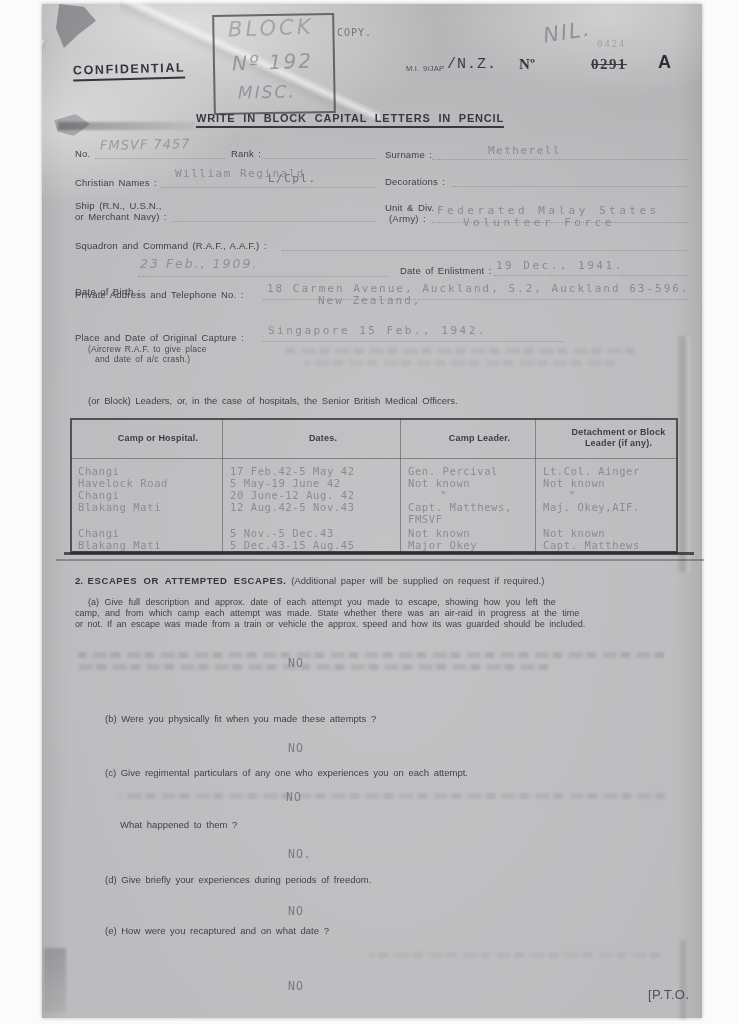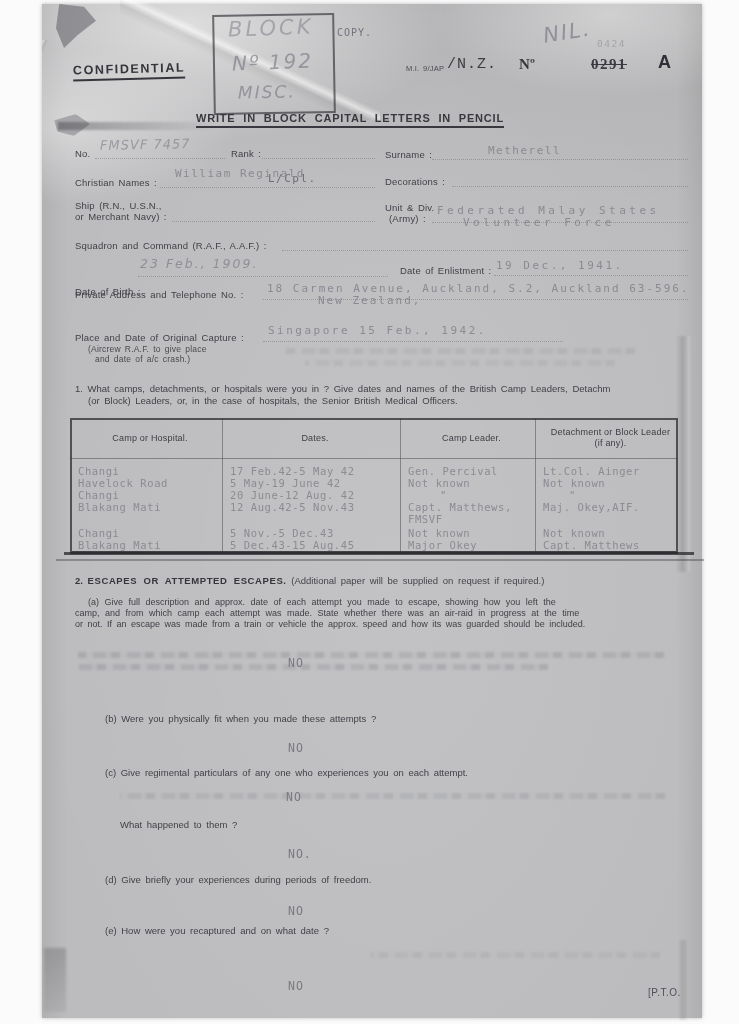--- a/index.html
+++ b/index.html
@@ -21,21 +21,21 @@
   .rule{position:absolute;height:0;border-bottom:1px dotted rgba(105,105,112,.45);}
   .ghost{position:absolute;height:6px;opacity:.5;filter:blur(1.1px);transform:scaleX(-1);
     background:repeating-linear-gradient(90deg, rgba(72,76,90,.34) 0 9px, rgba(72,76,90,.07) 9px 14px, rgba(72,76,90,.26) 14px 27px, rgba(72,76,90,.03) 27px 34px);}
   .clip{overflow:hidden;}
   .mark{position:absolute;}
   
   #camps{position:absolute;left:70px;top:418px;width:608px;height:136px;}
   #camps .frame{position:absolute;left:0;top:0;width:608px;height:136px;border:2px solid rgba(55,55,58,.8);border-bottom:3px solid rgba(45,45,48,.85);box-sizing:border-box;pointer-events:none;}
   #camps .vline{position:absolute;top:0;bottom:0;width:0;border-left:1.5px solid rgba(80,80,84,.55);}
   #camps .hline{position:absolute;left:0;right:0;top:40px;height:0;border-top:1.5px solid rgba(80,80,84,.55);}
-  #camps .hrow{position:absolute;top:0;left:4px;width:608px;height:40px;display:grid;grid-template-columns:152px 178px 135px 143px;align-items:center;}
+  #camps .hrow{position:absolute;top:0;left:12px;width:608px;height:40px;display:grid;grid-template-columns:152px 178px 135px 143px;align-items:center;font-weight:bold;}
   #camps .hcell{font-size:9px;color:#3d3d44;text-align:center;letter-spacing:.2px;line-height:11px;padding:0 8px;}
   .trow{position:absolute;left:0;width:608px;display:grid;grid-template-columns:152px 178px 135px 143px;}
   .tcell{font-family:"DejaVu Sans Mono",monospace;font-size:10.5px;color:#8b8b93;letter-spacing:.6px;line-height:11.5px;padding-left:8px;white-space:nowrap;overflow:hidden;}
   .tcell.wrap{white-space:normal;}
   #bline1{position:absolute;left:64px;top:552px;width:630px;height:3px;background:rgba(40,40,44,.75);}
   #bline2{position:absolute;left:56px;top:559px;width:648px;height:2px;background:rgba(60,60,64,.4);}
   .q{position:absolute;font-size:9.5px;color:#414148;word-spacing:2px;white-space:nowrap;}
 </style>
 </head>
 <body>
@@ -119,21 +119,20 @@
 
   <div class="lbl" style="left:75px;top:332px;">Place and Date of Original Capture :</div>
   <div class="lbl small" style="left:88px;top:344px;">(Aircrew R.A.F. to give place</div>
   <div class="lbl small" style="left:95px;top:354px;">and date of a/c crash.)</div>
   <div class="typed" style="left:268px;top:324px;letter-spacing:2.5px;">Singapore 15 Feb., 1942.</div>
   <div class="rule" style="left:263px;top:341px;width:300px;"></div>
 
   <div class="ghost" style="left:285px;top:348px;width:350px;opacity:.3;"></div>
   <div class="ghost" style="left:305px;top:360px;width:310px;opacity:.25;"></div>
 
-  <div class="q clip" style="left:75px;top:383px;width:612px;font-size:9.5px;">1. What camps, detachments, or hospitals were you in ?   Give dates and names of the British Camp Leaders, Detachm</div>
   <div class="q" style="left:88px;top:395px;font-size:9.5px;text-align:center;">(or Block) Leaders, or, in the case of hospitals, the Senior British Medical Officers.</div>
 
   <div id="camps">
     <div class="hrow">
       <div class="hcell">Camp or Hospital.</div>
       <div class="hcell">Dates.</div>
       <div class="hcell">Camp Leader.</div>
       <div class="hcell">Detachment or Block Leader (if any).</div>
     </div>
     <div class="hline"></div>
@@ -205,14 +204,14 @@
   <div class="q" style="left:120px;top:819px;">What happened to them ?</div>
   <div class="ans" style="left:288px;top:847px;">NO.</div>
 
   <div class="q" style="left:105px;top:874px;">(d) Give briefly your experiences during periods of freedom.</div>
   <div class="ans" style="left:288px;top:904px;">NO</div>
 
   <div class="q" style="left:105px;top:925px;">(e) How were you recaptured and on what date ?</div>
   <div class="ghost" style="left:370px;top:952px;width:290px;opacity:.25;"></div>
   <div class="ans" style="left:288px;top:979px;">NO</div>
 
-  <div class="lbl" style="left:648px;top:987px;font-size:10px;color:#50505a;letter-spacing:.5px;">[P.T.O.</div>
+  <div class="lbl" style="left:648px;top:987px;font-size:13px;color:#50505a;letter-spacing:.5px;">[P.T.O.</div>
 </div>
 
 </body></html>

